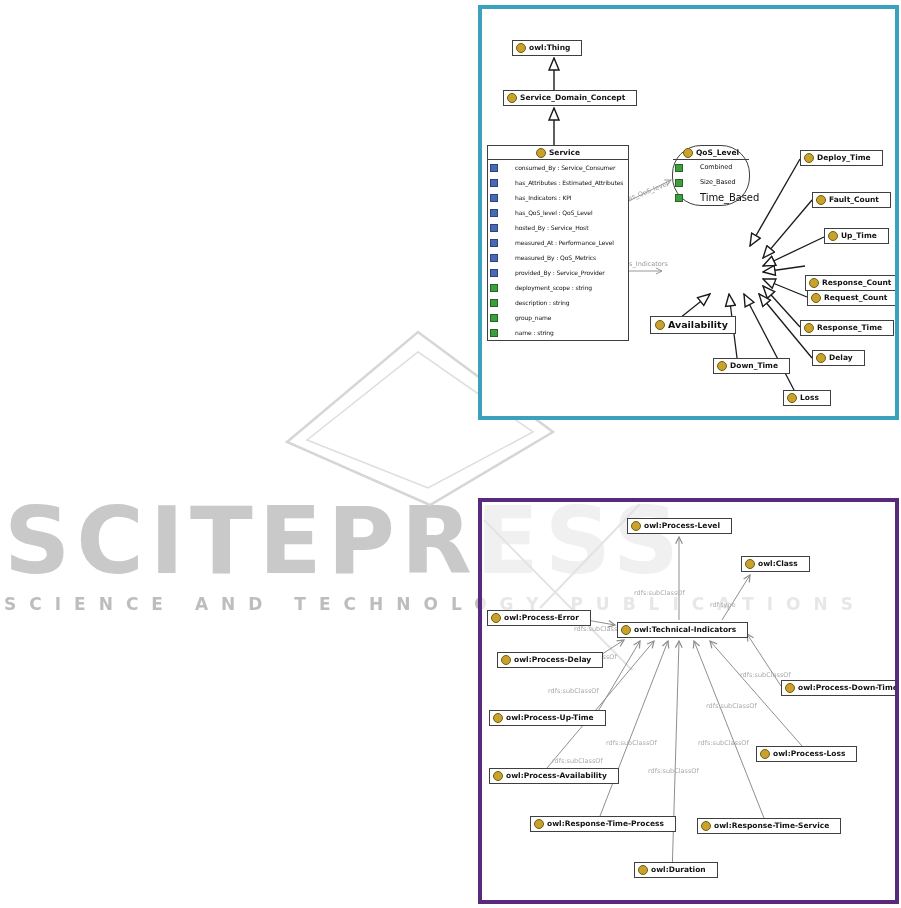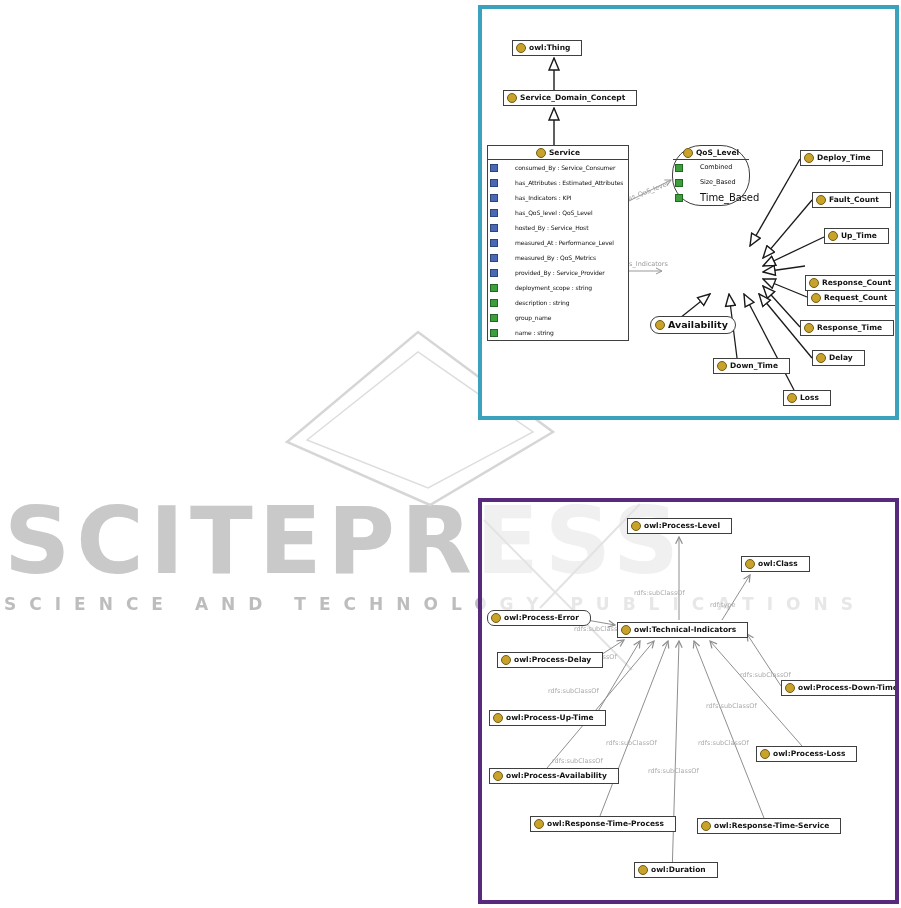--- a/index.html
+++ b/index.html
@@ -169,21 +169,21 @@
           <span class="sq dat"></span>
           <span>Size_Based</span>
         </div>
       <div class="row" style="font-size:10px;">
           <span class="sq dat"></span>
           <span>Time_Based</span>
         </div>
     </div>
 
 
-    <div class="node big" style="left:168px;top:307px;border-radius:9px;">
+    <div class="node big" style="left:168px;top:307px;">
       <span class="cicon"></span>
       <span>Availability</span>
     </div>
 
     <div class="node" style="left:318px;top:141px;">
         <span class="cicon"></span>
         <span>Deploy_Time</span>
       </div>
     <div class="node" style="left:330px;top:183px;">
         <span class="cicon"></span>
@@ -265,21 +265,21 @@
       </div>
     <div class="node" style="left:259px;top:54px;">
         <span class="cicon"></span>
         <span>owl:Class</span>
       </div>
     <div class="node" style="left:135px;top:120px;">
         <span class="cicon"></span>
         <span>owl:Technical-Indicators</span>
       </div>
 
-    <div class="node" style="left:5px;top:108px;border-radius:7px;">
+    <div class="node" style="left:5px;top:108px;">
         <span class="cicon"></span>
         <span>owl:Process-Error</span>
       </div>
     <div class="node" style="left:15px;top:150px;">
         <span class="cicon"></span>
         <span>owl:Process-Delay</span>
       </div>
     <div class="node" style="left:7px;top:208px;">
         <span class="cicon"></span>
         <span>owl:Process-Up-Time</span>

